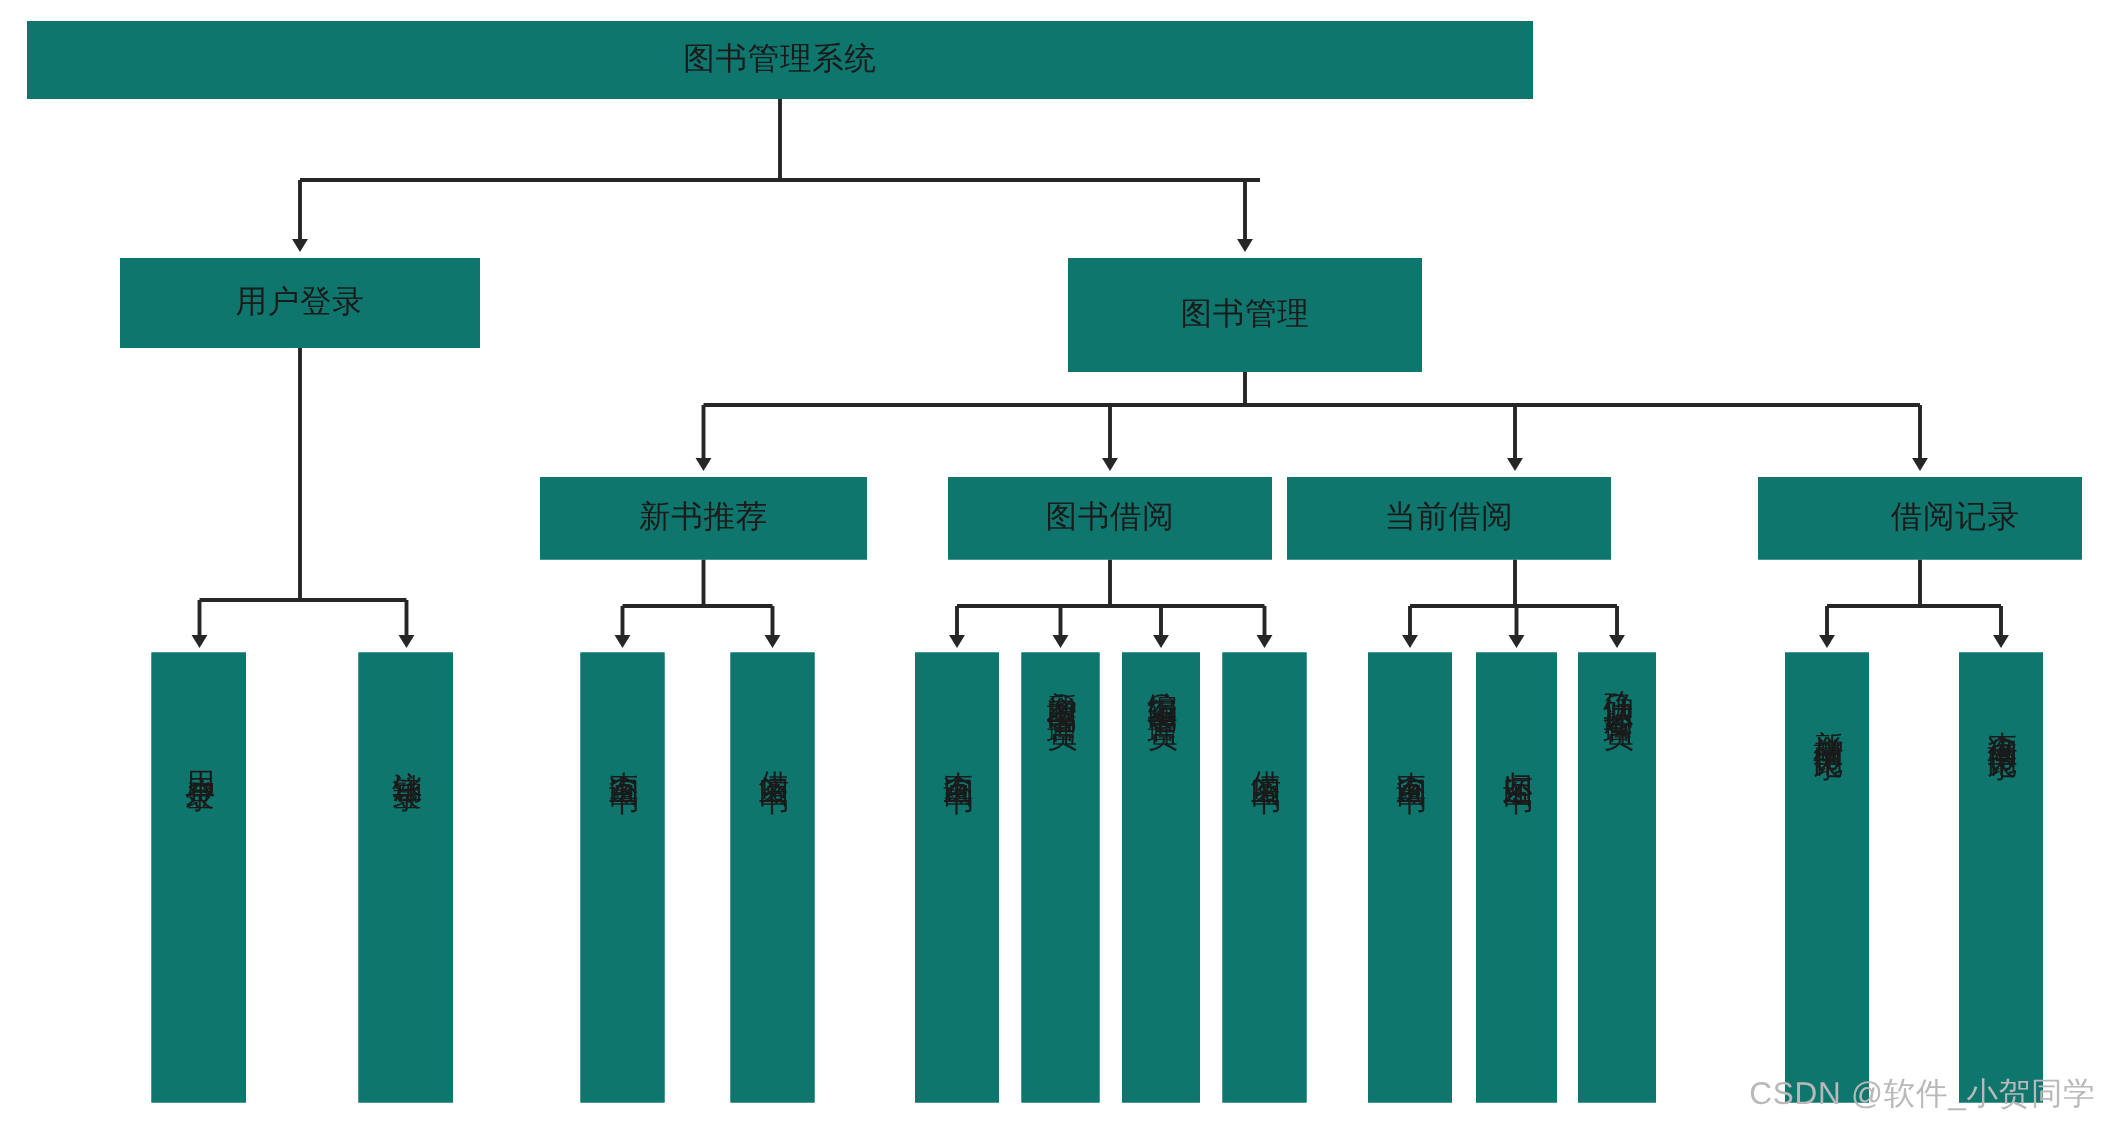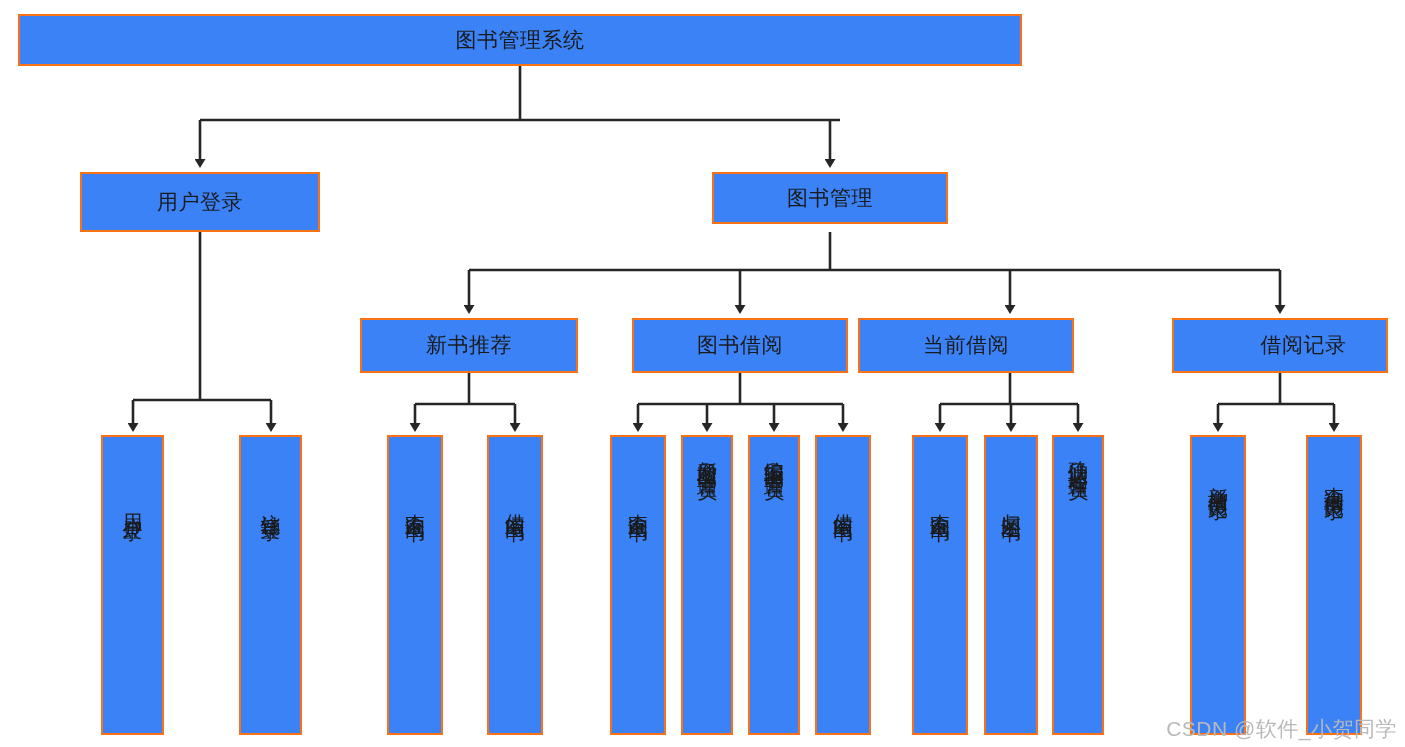--- a/index.html
+++ b/index.html
@@ -24,22 +24,22 @@
     position: absolute;
     left: 0;
     top: 0;
     width: 1405px;
     height: 747px;
     pointer-events: none;
   }
   .node {
     position: absolute;
     box-sizing: border-box;
-    background: #3b82f6;
-    border: 2px solid #f97316;
+    background: #0f766e;
+    border: 2px solid #0f766e;
     display: flex;
     align-items: center;
     justify-content: center;
     color: #1a1a1a;
   }
   .node .label {
     font-size: 21px;
     line-height: 1.15;
     letter-spacing: 0.5px;
     white-space: nowrap;
@@ -134,21 +134,21 @@
     </g>
   </svg>
 
   <div class="node" style="left:18px; top:14px; width:1004px; height:52px;">
     <span class="label">图书管理系统</span>
   </div>
 
   <div class="node" style="left:80px; top:172px; width:240px; height:60px;">
     <span class="label">用户登录</span>
   </div>
-  <div class="node" style="left:712px; top:172px; width:236px; height:52px;">
+  <div class="node" style="left:712px; top:172px; width:236px; height:76px;">
     <span class="label">图书管理</span>
   </div>
 
   <div class="node" style="left:360px; top:318px; width:218px; height:55px;">
     <span class="label">新书推荐</span>
   </div>
   <div class="node" style="left:632px; top:318px; width:216px; height:55px;">
     <span class="label">图书借阅</span>
   </div>
   <div class="node" style="left:858px; top:318px; width:216px; height:55px;">

